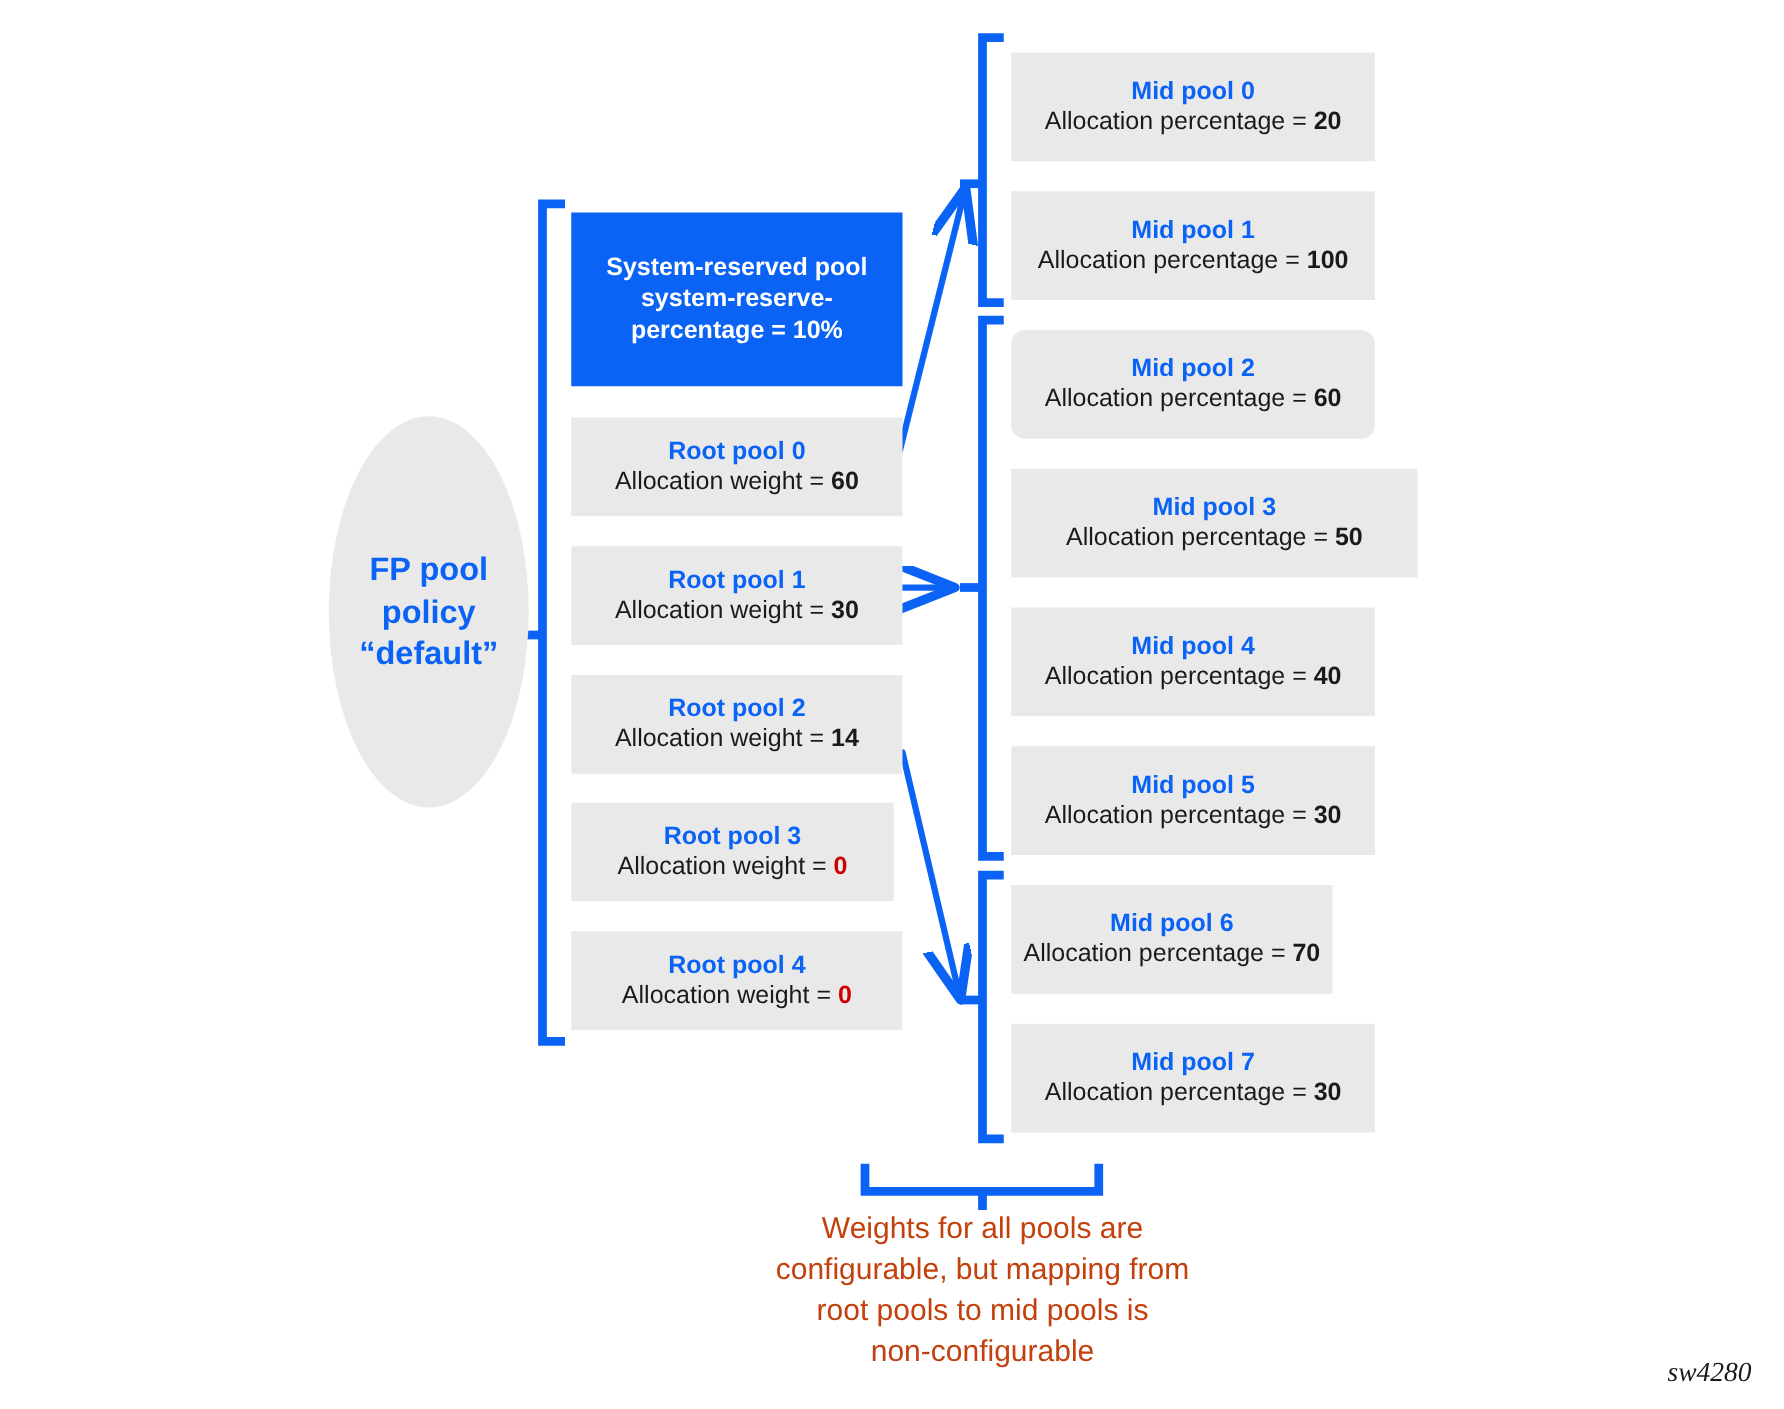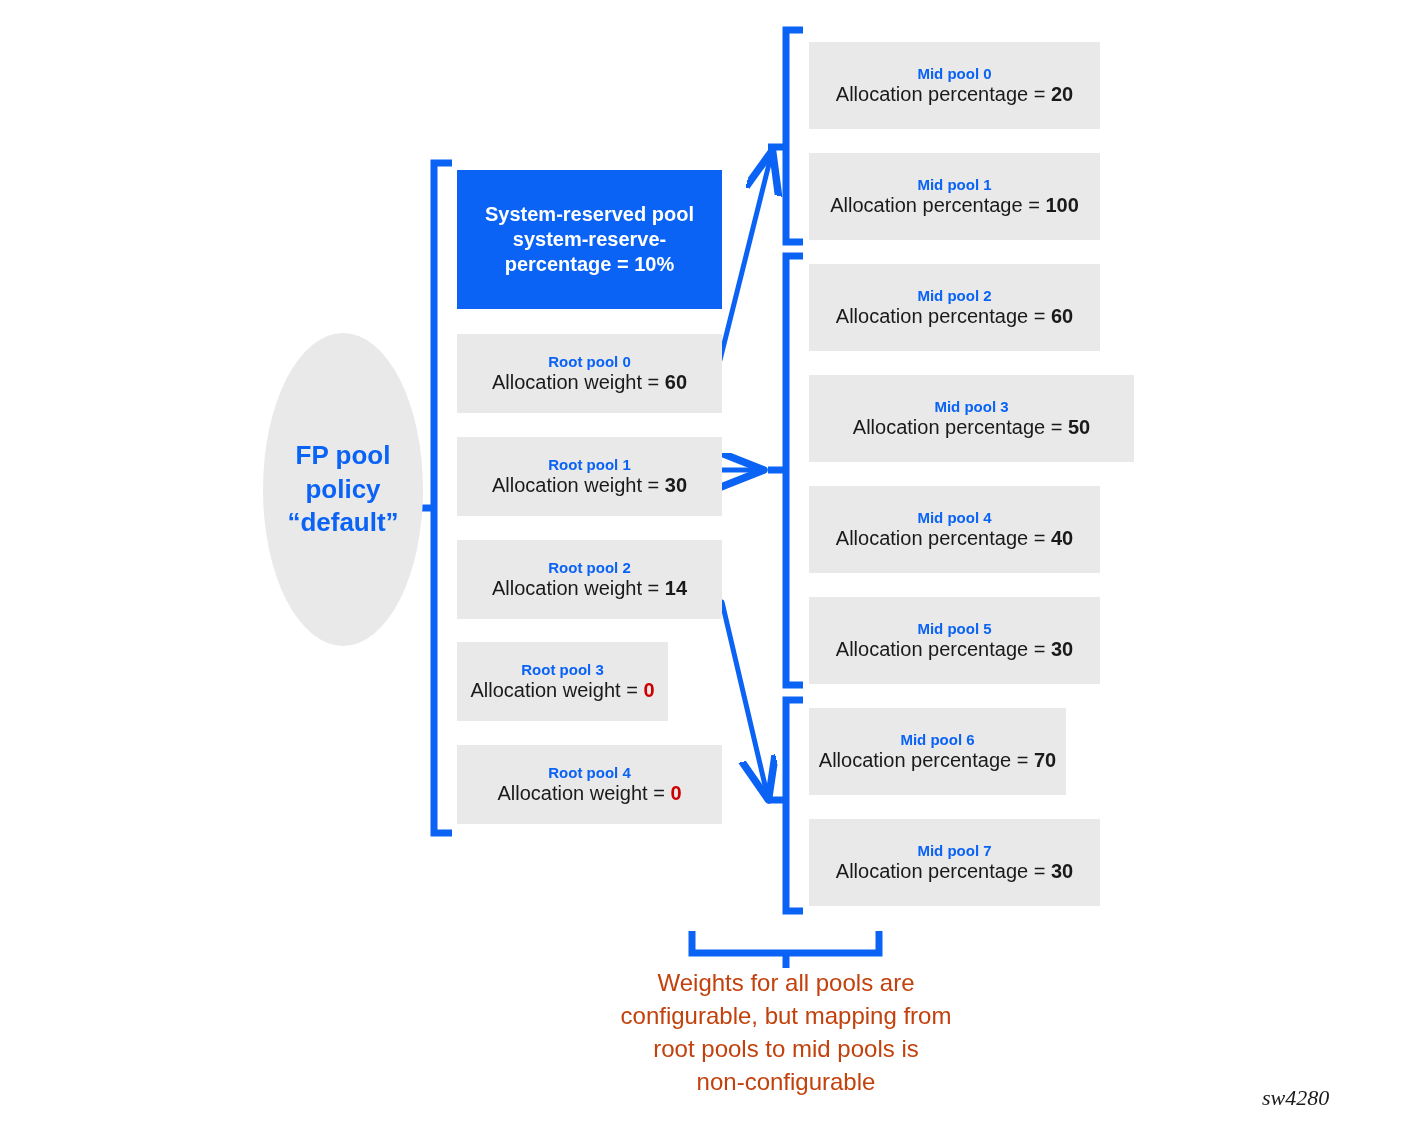--- a/index.html
+++ b/index.html
@@ -33,21 +33,21 @@
     box-sizing: border-box;
     display: flex;
     flex-direction: column;
     align-items: center;
     justify-content: center;
     line-height: 1.18;
   }
   .pool-title {
     color: #0a63f5;
     font-weight: bold;
-    font-size: 15px;
+    font-size: 20px;
     white-space: nowrap;
   }
   .pool-sub {
     color: #1a1a1a;
     font-size: 20px;
     white-space: nowrap;
   }
   .pool-sub .val {
     font-weight: bold;
     color: #1a1a1a;
@@ -180,41 +180,41 @@
   <div class="pool-box" style="left:457px; top:437px; width:265px; height:79px;">
     <div class="pool-title">Root pool 1</div>
     <div class="pool-sub"><span>Allocation weight = </span><span class="val">30</span></div>
   </div>
 
   <div class="pool-box" style="left:457px; top:540px; width:265px; height:79px;">
     <div class="pool-title">Root pool 2</div>
     <div class="pool-sub"><span>Allocation weight = </span><span class="val">14</span></div>
   </div>
 
-  <div class="pool-box" style="left:457px; top:642px; width:211px; height:79px;">
+  <div class="pool-box" style="left:457px; top:642px; width:258px; height:79px;">
     <div class="pool-title">Root pool 3</div>
     <div class="pool-sub"><span>Allocation weight = </span><span class="val zero">0</span></div>
   </div>
 
   <div class="pool-box" style="left:457px; top:745px; width:265px; height:79px;">
     <div class="pool-title">Root pool 4</div>
     <div class="pool-sub"><span>Allocation weight = </span><span class="val zero">0</span></div>
   </div>
 
   <div class="pool-box" style="left:809px; top:42px; width:291px; height:87px;">
     <div class="pool-title">Mid pool 0</div>
     <div class="pool-sub"><span>Allocation percentage = </span><span class="val">20</span></div>
   </div>
 
   <div class="pool-box" style="left:809px; top:153px; width:291px; height:87px;">
     <div class="pool-title">Mid pool 1</div>
     <div class="pool-sub"><span>Allocation percentage = </span><span class="val">100</span></div>
   </div>
 
-  <div class="pool-box" style="left:809px; top:264px; width:291px; height:87px;">
+  <div class="pool-box" style="left:809px; top:264px; width:291px; height:87px;border-radius:11px;">
     <div class="pool-title">Mid pool 2</div>
     <div class="pool-sub"><span>Allocation percentage = </span><span class="val">60</span></div>
   </div>
 
   <div class="pool-box" style="left:809px; top:375px; width:325px; height:87px;">
     <div class="pool-title">Mid pool 3</div>
     <div class="pool-sub"><span>Allocation percentage = </span><span class="val">50</span></div>
   </div>
 
   <div class="pool-box" style="left:809px; top:486px; width:291px; height:87px;">
@@ -237,15 +237,15 @@
     <div class="pool-sub"><span>Allocation percentage = </span><span class="val">30</span></div>
   </div>
 
   <div class="caption" style="left:566px; top:967px; width:440px;">
     <div>Weights for all pools are</div>
     <div>configurable, but mapping from</div>
     <div>root pools to mid pools is</div>
     <div>non-configurable</div>
   </div>
 
-  <div class="figure-id" style="left:1262px; top:1085px;">sw4280</div>
+  <div class="figure-id" style="left:1334px; top:1085px;">sw4280</div>
 
 </div>
 
 </body></html>

